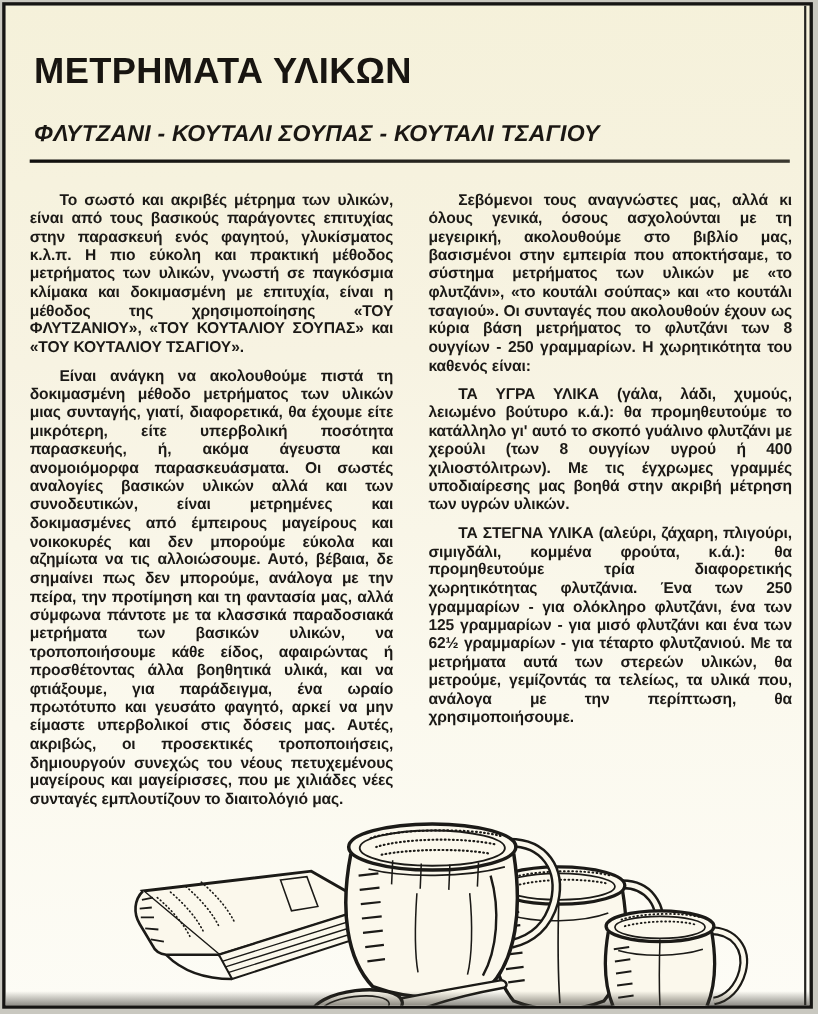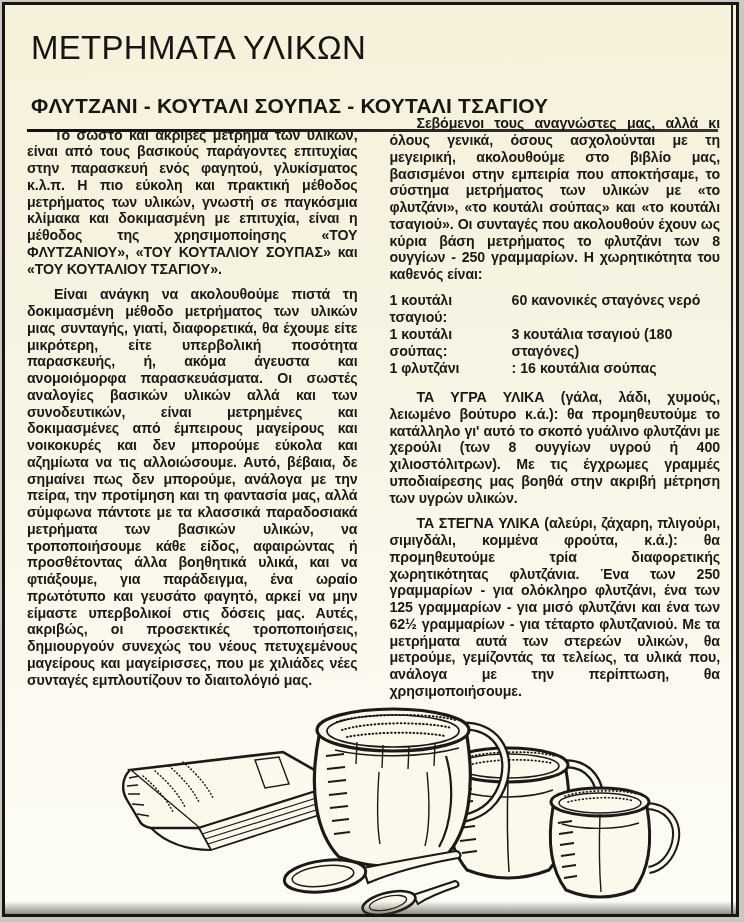--- a/index.html
+++ b/index.html
@@ -17,34 +17,34 @@
     background:linear-gradient(178deg,#f5f1da 0%,#f7f3e2 35%,#fbf9ee 70%,#fdfcf6 100%);
     padding:16px 16px 0 22px;
     overflow:hidden;
   }
   .scan-edge-right { position:absolute; top:0; bottom:0; right:3px; width:2px; background:#242321; }
   .scan-shadow-bottom {
     position:absolute; left:0; right:0; bottom:0; height:13px;
     background:linear-gradient(to bottom, rgba(60,58,50,0) 0%, rgba(55,53,46,0.55) 100%);
   }
   .title {
-    font-size:33px; font-weight:400; color:#181511;
-    letter-spacing:.3px; margin:8px 0 0 4px;
+    font-size:33px; font-weight:700; color:#181511;
+    letter-spacing:.3px; margin:24px 0 0 4px;
   }
   .subtitle {
     font-size:21px; font-weight:700; color:#1a1713;
-    letter-spacing:.2px; margin:27px 0 0 4px;
+    letter-spacing:.2px; margin:27px 0 0 4px;font-style:italic;
   }
   .rule {
     height:3px; margin:11px 2px 0 0;
     background:linear-gradient(to right,#11100e,#3a382f);
   }
   .columns {
     display:flex; gap:32px;
-    margin-top:2px; height:556px;align-items:center;
+    margin-top:26px; height:556px;
   }
   .col { flex:1 1 0; min-width:0; }
   .col p {
     margin:0 0 9px; text-indent:27px;
     font-size:14.2px; line-height:1.18; font-weight:700;
     color:#1b1916; text-align:justify; letter-spacing:-0.1px;
   }
   .conv-list { margin:3px 0 12px; }
   .conv-row { display:flex; font-size:14.2px; line-height:1.2; font-weight:700; color:#1b1916; }
   .conv-term { flex:0 0 122px; }
@@ -69,34 +69,20 @@
   <div class="columns">
 
     <div class="col">
       <p>Το σωστό και ακριβές μέτρημα των υλικών, είναι από τους βασικούς παράγοντες επιτυχίας στην παρασκευή ενός φαγητού, γλυκίσματος κ.λ.π. Η πιο εύκολη και πρακτική μέθοδος μετρήματος των υλικών, γνωστή σε παγκόσμια κλίμακα και δοκιμασμένη με επιτυχία, είναι η μέθοδος της χρησιμοποίησης «ΤΟΥ ΦΛΥΤΖΑΝΙΟΥ», «ΤΟΥ ΚΟΥΤΑΛΙΟΥ ΣΟΥΠΑΣ» και «ΤΟΥ ΚΟΥΤΑΛΙΟΥ ΤΣΑΓΙΟΥ».</p>
       <p>Είναι ανάγκη να ακολουθούμε πιστά τη δοκιμασμένη μέθοδο μετρήματος των υλικών μιας συνταγής, γιατί, διαφορετικά, θα έχουμε είτε μικρότερη, είτε υπερβολική ποσότητα παρασκευής, ή, ακόμα άγευστα και ανομοιόμορφα παρασκευάσματα. Οι σωστές αναλογίες βασικών υλικών αλλά και των συνοδευτικών, είναι μετρημένες και δοκιμασμένες από έμπειρους μαγείρους και νοικοκυρές και δεν μπορούμε εύκολα και αζημίωτα να τις αλλοιώσουμε. Αυτό, βέβαια, δε σημαίνει πως δεν μπορούμε, ανάλογα με την πείρα, την προτίμηση και τη φαντασία μας, αλλά σύμφωνα πάντοτε με τα κλασσικά παραδοσιακά μετρήματα των βασικών υλικών, να τροποποιήσουμε κάθε είδος, αφαιρώντας ή προσθέτοντας άλλα βοηθητικά υλικά, και να φτιάξουμε, για παράδειγμα, ένα ωραίο πρωτότυπο και γευσάτο φαγητό, αρκεί να μην είμαστε υπερβολικοί στις δόσεις μας. Αυτές, ακριβώς, οι προσεκτικές τροποποιήσεις, δημιουργούν συνεχώς του νέους πετυχεμένους μαγείρους και μαγείρισσες, που με χιλιάδες νέες συνταγές εμπλουτίζουν το διαιτολόγιό μας.</p>
     </div>
 
     <div class="col">
       <p>Σεβόμενοι τους αναγνώστες μας, αλλά κι όλους γενικά, όσους ασχολούνται με τη μεγειρική, ακολουθούμε στο βιβλίο μας, βασισμένοι στην εμπειρία που αποκτήσαμε, το σύστημα μετρήματος των υλικών με «το φλυτζάνι», «το κουτάλι σούπας» και «το κουτάλι τσαγιού». Οι συνταγές που ακολουθούν έχουν ως κύρια βάση μετρήματος το φλυτζάνι των 8 ουγγίων - 250 γραμμαρίων. Η χωρητικότητα του καθενός είναι:</p>
 
-      <div class="conv-list">
-        <div class="conv-row">
-          <span class="conv-term">1 κουτάλι τσαγιού:</span>
-          <span class="conv-val">60 κανονικές σταγόνες νερό</span>
-        </div>
-        <div class="conv-row">
-          <span class="conv-term">1 κουτάλι σούπας:</span>
-          <span class="conv-val">3 κουτάλια τσαγιού (180 σταγόνες)</span>
-        </div>
-        <div class="conv-row">
-          <span class="conv-term">1 φλυτζάνι</span>
-          <span class="conv-val">: 16 κουτάλια σούπας</span>
-        </div>
-      </div>
 
       <p>ΤΑ ΥΓΡΑ ΥΛΙΚΑ (γάλα, λάδι, χυμούς, λειωμένο βούτυρο κ.ά.): θα προμηθευτούμε το κατάλληλο γι' αυτό το σκοπό γυάλινο φλυτζάνι με χερούλι (των 8 ουγγίων υγρού ή 400 χιλιοστόλιτρων). Με τις έγχρωμες γραμμές υποδιαίρεσης μας βοηθά στην ακριβή μέτρηση των υγρών υλικών.</p>
       <p>ΤΑ ΣΤΕΓΝΑ ΥΛΙΚΑ (αλεύρι, ζάχαρη, πλιγούρι, σιμιγδάλι, κομμένα φρούτα, κ.ά.): θα προμηθευτούμε τρία διαφορετικής χωρητικότητας φλυτζάνια. Ένα των 250 γραμμαρίων - για ολόκληρο φλυτζάνι, ένα των 125 γραμμαρίων - για μισό φλυτζάνι και ένα των 62½ γραμμαρίων - για τέταρτο φλυτζανιού. Με τα μετρήματα αυτά των στερεών υλικών, θα μετρούμε, γεμίζοντάς τα τελείως, τα υλικά που, ανάλογα με την περίπτωση, θα χρησιμοποιήσουμε.</p>
     </div>
   </div>
 
   <div class="illustration-wrap">
     <svg width="700" height="222" viewBox="0 0 700 222" xmlns="http://www.w3.org/2000/svg">
 
       <g>

